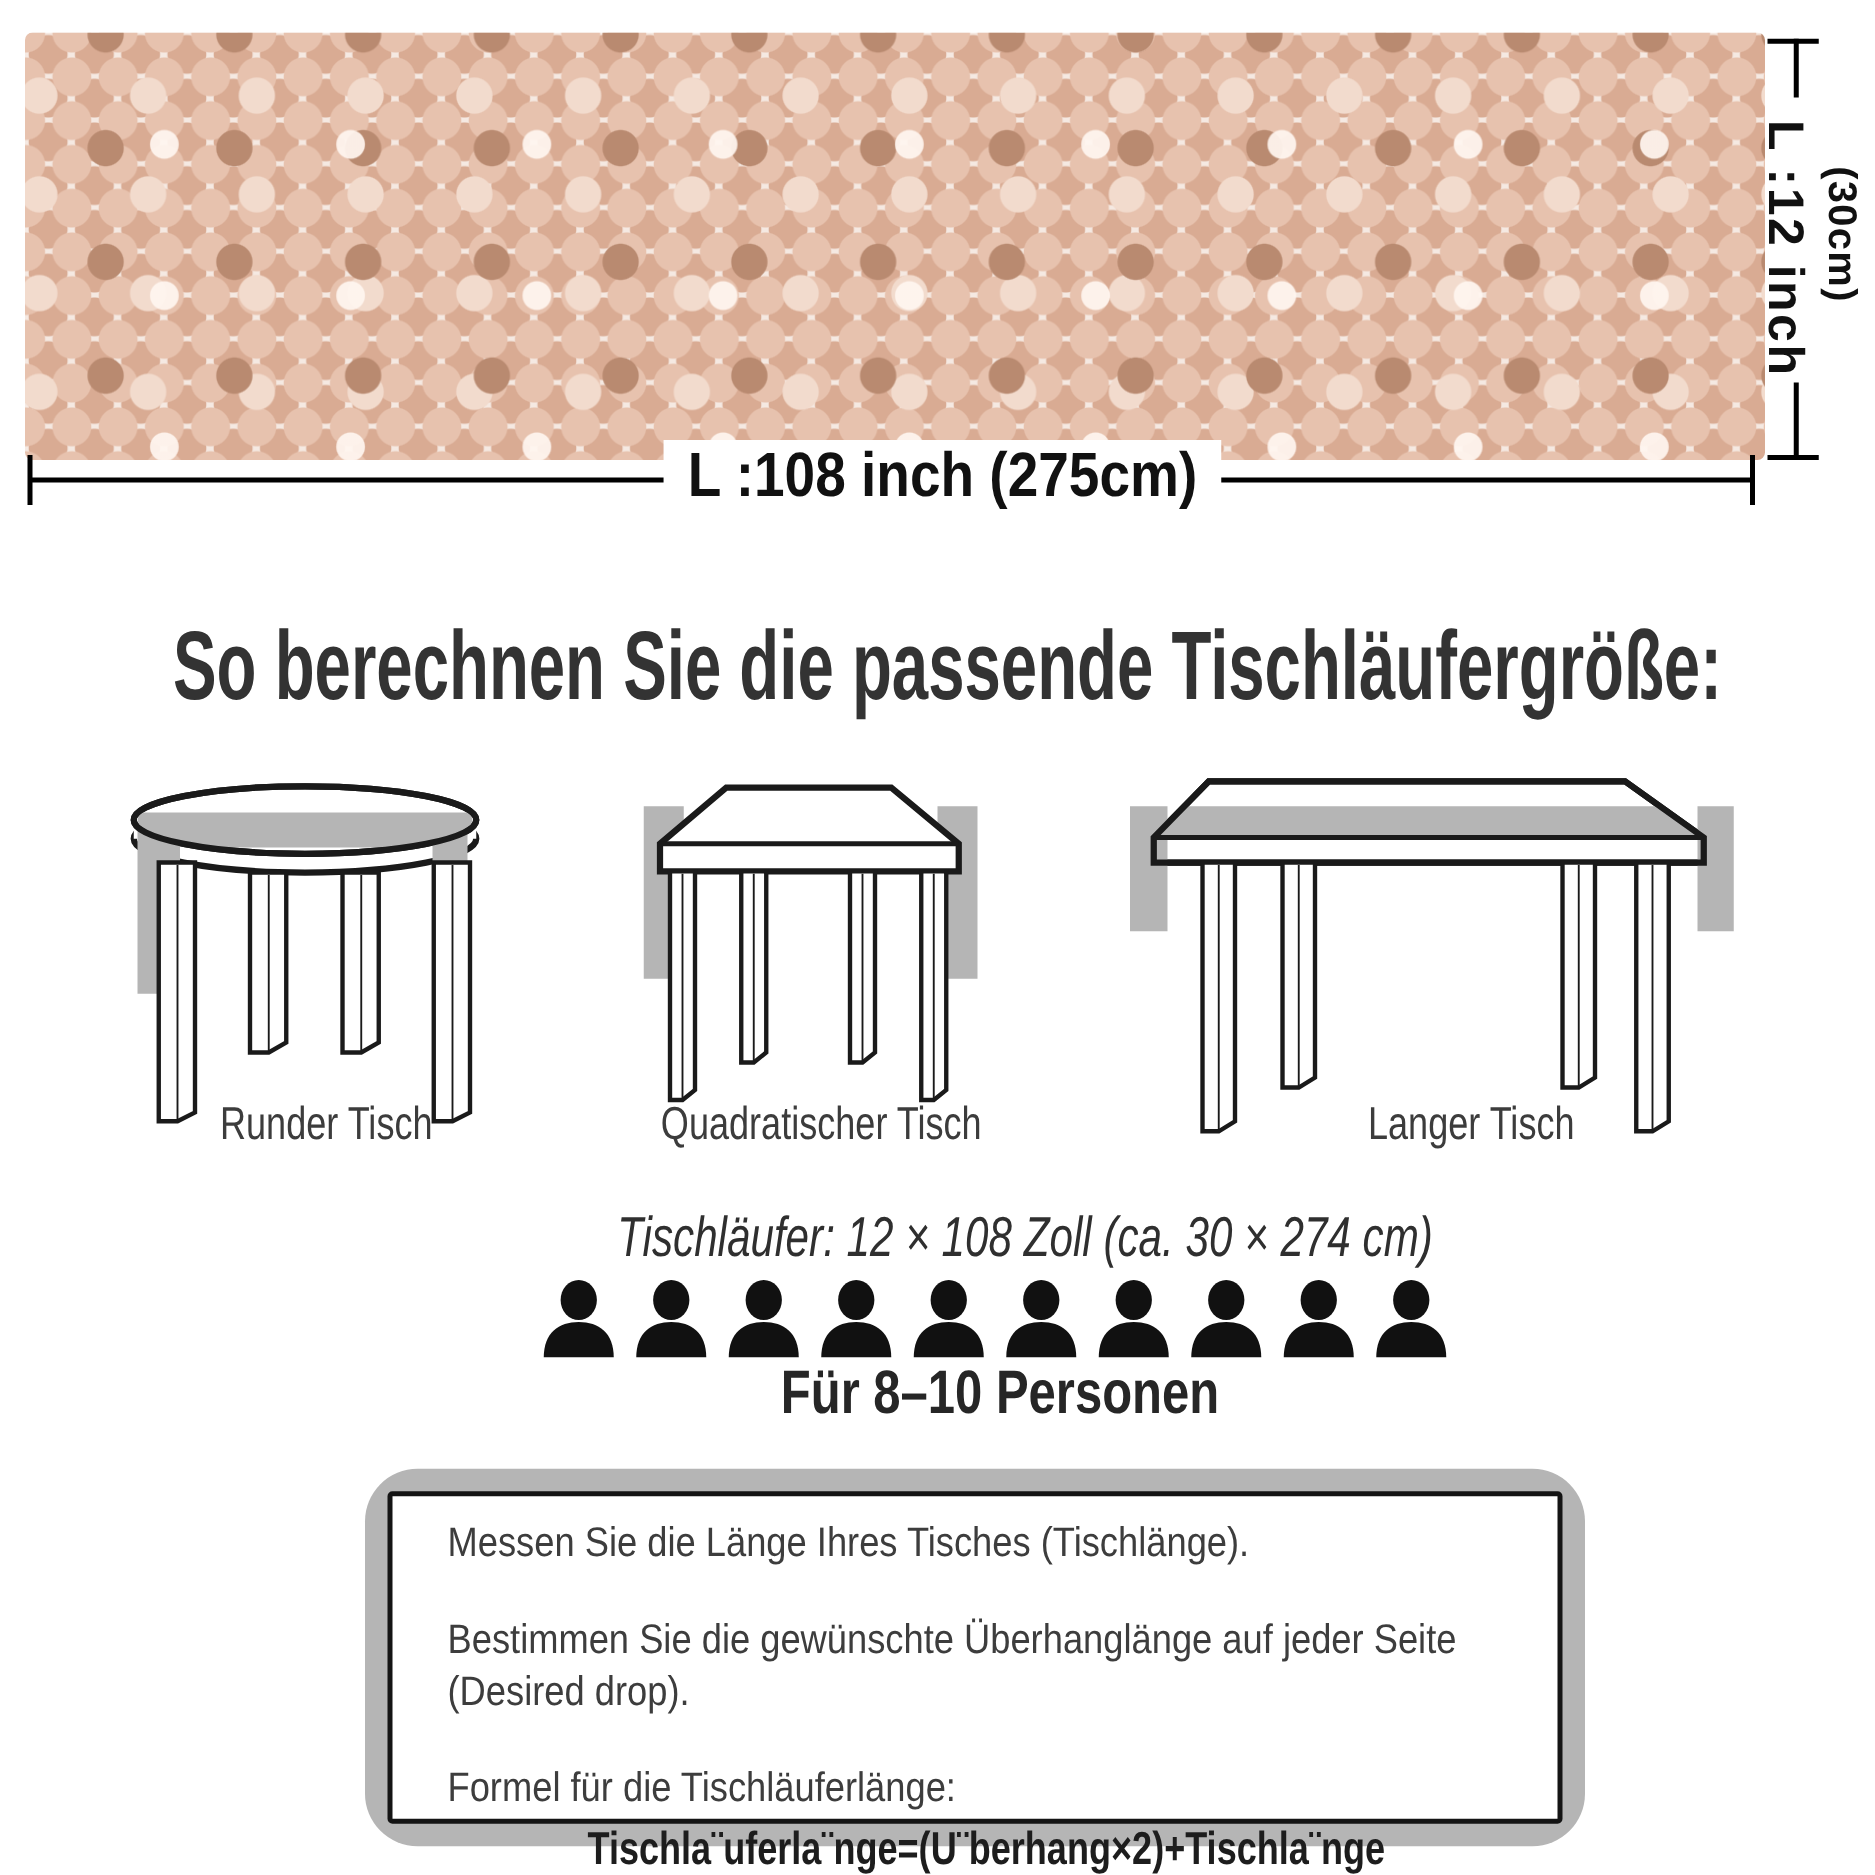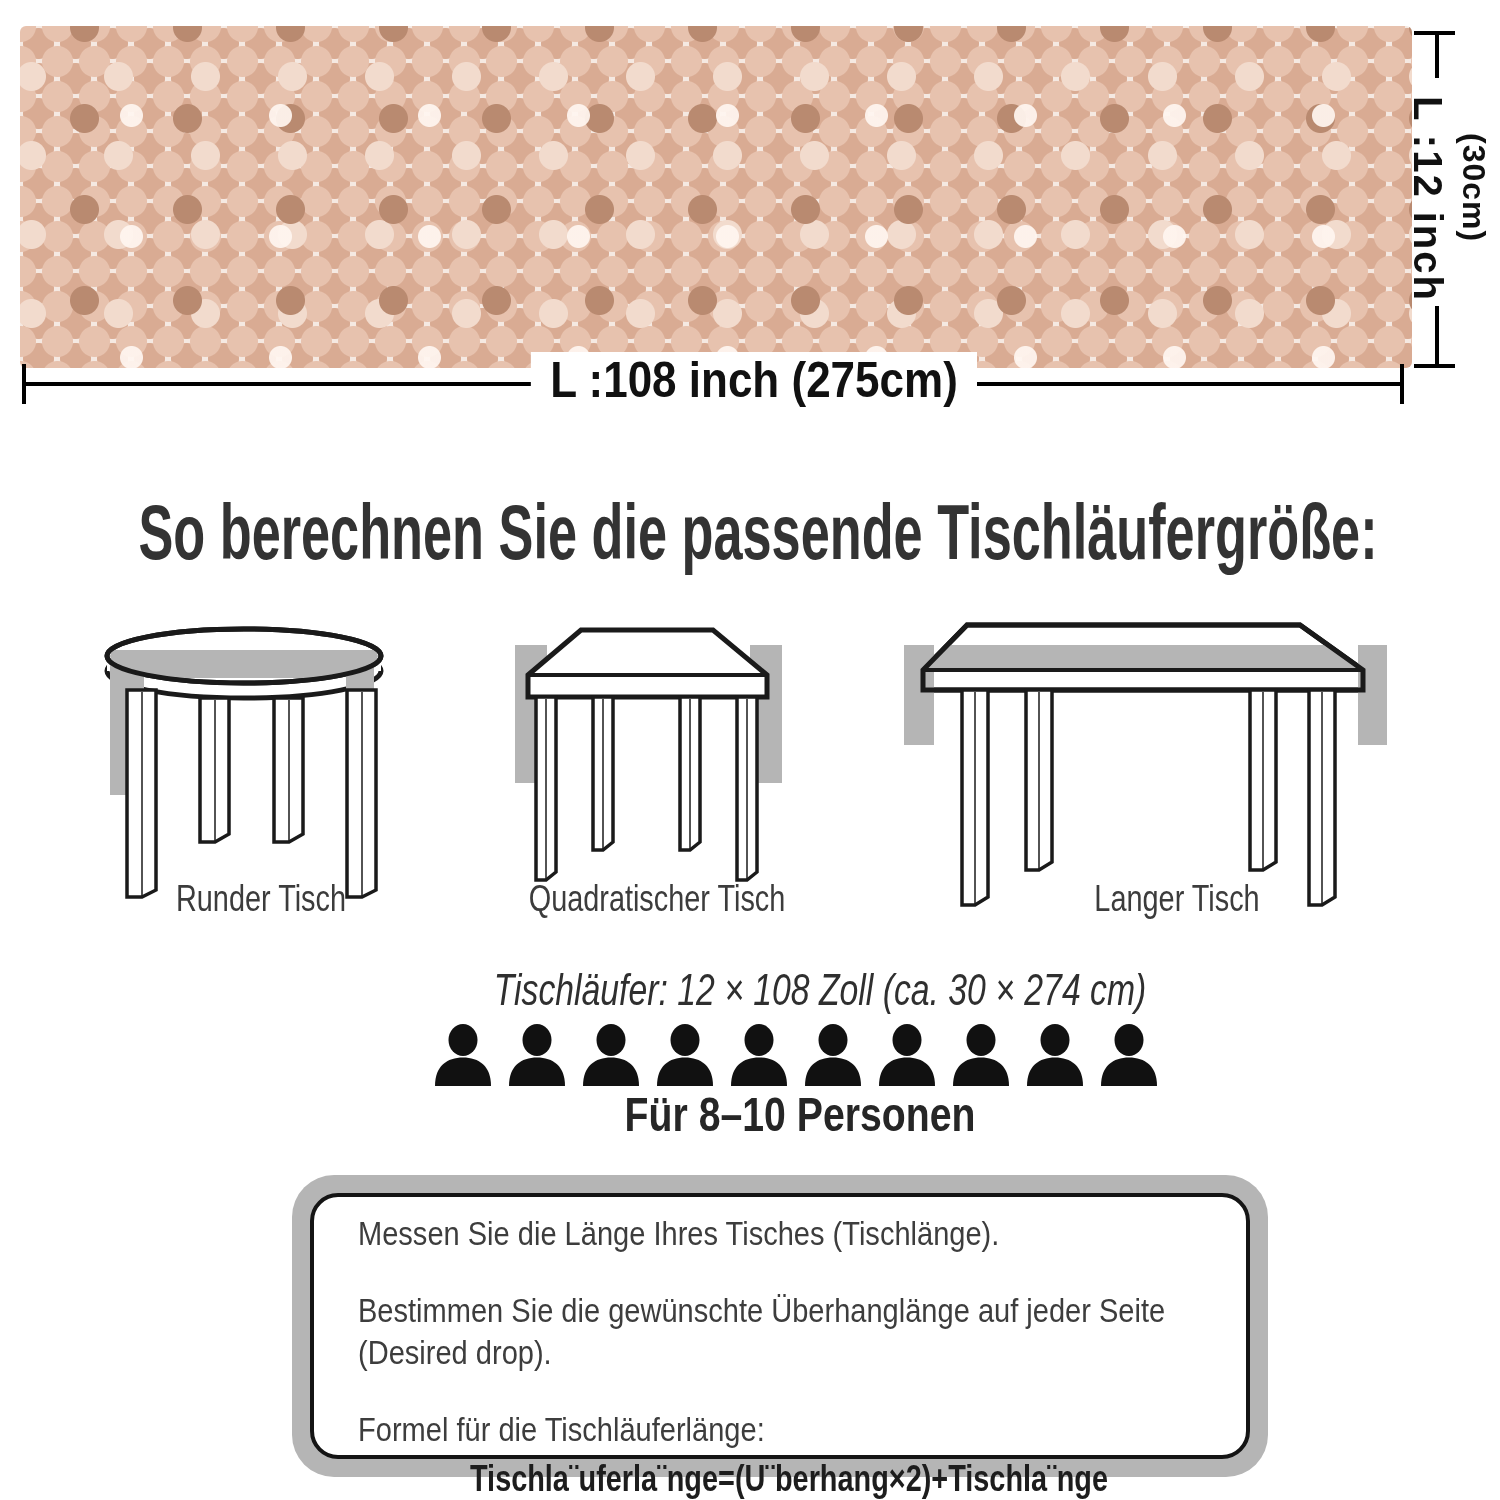--- a/index.html
+++ b/index.html
@@ -73,21 +73,21 @@
     position:absolute;left:800px;top:1086px;transform:translateX(-50%) scaleX(.8);
     font-size:49px;font-weight:700;color:#262626;white-space:nowrap;
   }
   
   .ibox{
     position:absolute;left:292px;top:1175px;width:976px;height:302px;
     background:#b5b5b5;border-radius:42px;
   }
   .ibox-inner{
     position:absolute;left:18px;top:18px;right:18px;bottom:18px;
-    background:#fff;border:4px solid #141414;border-radius:28px;
+    background:#fff;border:4px solid #141414;border-radius:4px;
     padding:16px 10px 0 44px;box-sizing:border-box;
   }
   .step{
     margin:0 0 36px 0;width:990px;font-size:33px;line-height:1.25;color:#3d3d3d;
     transform:scaleX(.88);transform-origin:0 0;
   }
   .step3{margin-bottom:8px;}
   .formula{
     margin:0 0 0 112px;font-size:37px;font-weight:700;color:#1d1d1d;white-space:nowrap;
     transform:scaleX(.78);transform-origin:0 0;

